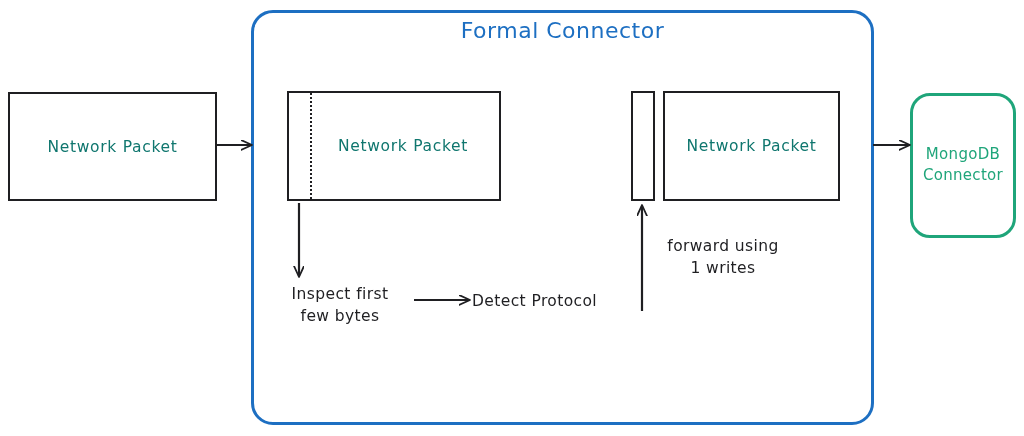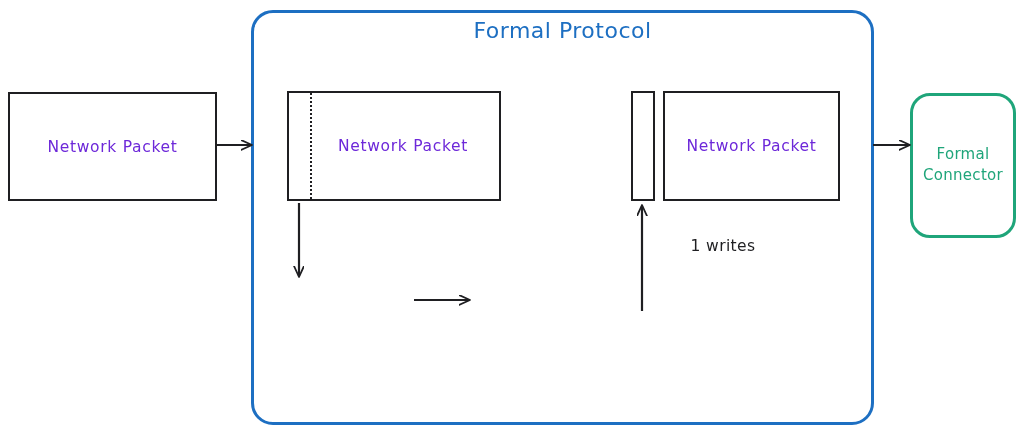--- a/index.html
+++ b/index.html
@@ -32,21 +32,21 @@
     box-sizing: border-box;
   }
 
   .box-label {
     position: absolute;
     left: 0; right: 0;
     text-align: center;
     font-family: "DejaVu Sans", sans-serif;
     font-size: 15.5px;
     letter-spacing: 0.7px;
-    color: #6d28d9;
+    color: #0f766e;
     white-space: nowrap;
   }
 
   
   #packet-box-1 {
     left: 8px; top: 92px;
     width: 209px; height: 109px;
   }
   #packet-box-1 .box-label { top: 44px; }
 
@@ -154,47 +154,53 @@
     height: 436px;
     pointer-events: none;
   }
 </style>
 </head>
 <body>
 
 <div id="canvas">
 
   <div class="abs" id="connector-container"></div>
-  <div id="connector-title">Formal Protocol</div>
+  <div id="connector-title">Formal Connector</div>
 
   <div class="abs packet-box" id="packet-box-1">
     <div class="box-label">Network Packet</div>
   </div>
 
   <div class="abs packet-box" id="packet-box-2">
     <div id="packet-split-dotted"></div>
     <div class="box-label">Network Packet</div>
   </div>
 
   <div class="abs packet-box" id="packet-prefix-box"></div>
 
   <div class="abs packet-box" id="packet-box-3">
     <div class="box-label">Network Packet</div>
   </div>
 
   <div class="abs" id="mongodb-resource">
     <div class="res-label">
-      <div>Formal</div>
+      <div>MongoDB</div>
       <div>Connector</div>
     </div>
   </div>
 
-
+  <div class="free-label" id="label-inspect">
+    <div>Inspect first</div>
+    <div>few bytes</div>
+  </div>
+
+  <div class="free-label" id="label-detect">Detect Protocol</div>
 
   <div class="free-label" id="label-forward">
+    <div>forward using</div>
     <div>1 writes</div>
   </div>
 
   <svg class="overlay" viewBox="0 0 1024 436">
     <defs>
       <marker id="ah" markerWidth="12" markerHeight="12" refX="10" refY="5" orient="auto" markerUnits="userSpaceOnUse">
         <path d="M0,0 L11,5 L0,10" fill="none" stroke="#1f1f22" stroke-width="1.8" stroke-linecap="round" stroke-linejoin="round"></path>
       </marker>
     </defs>
 

